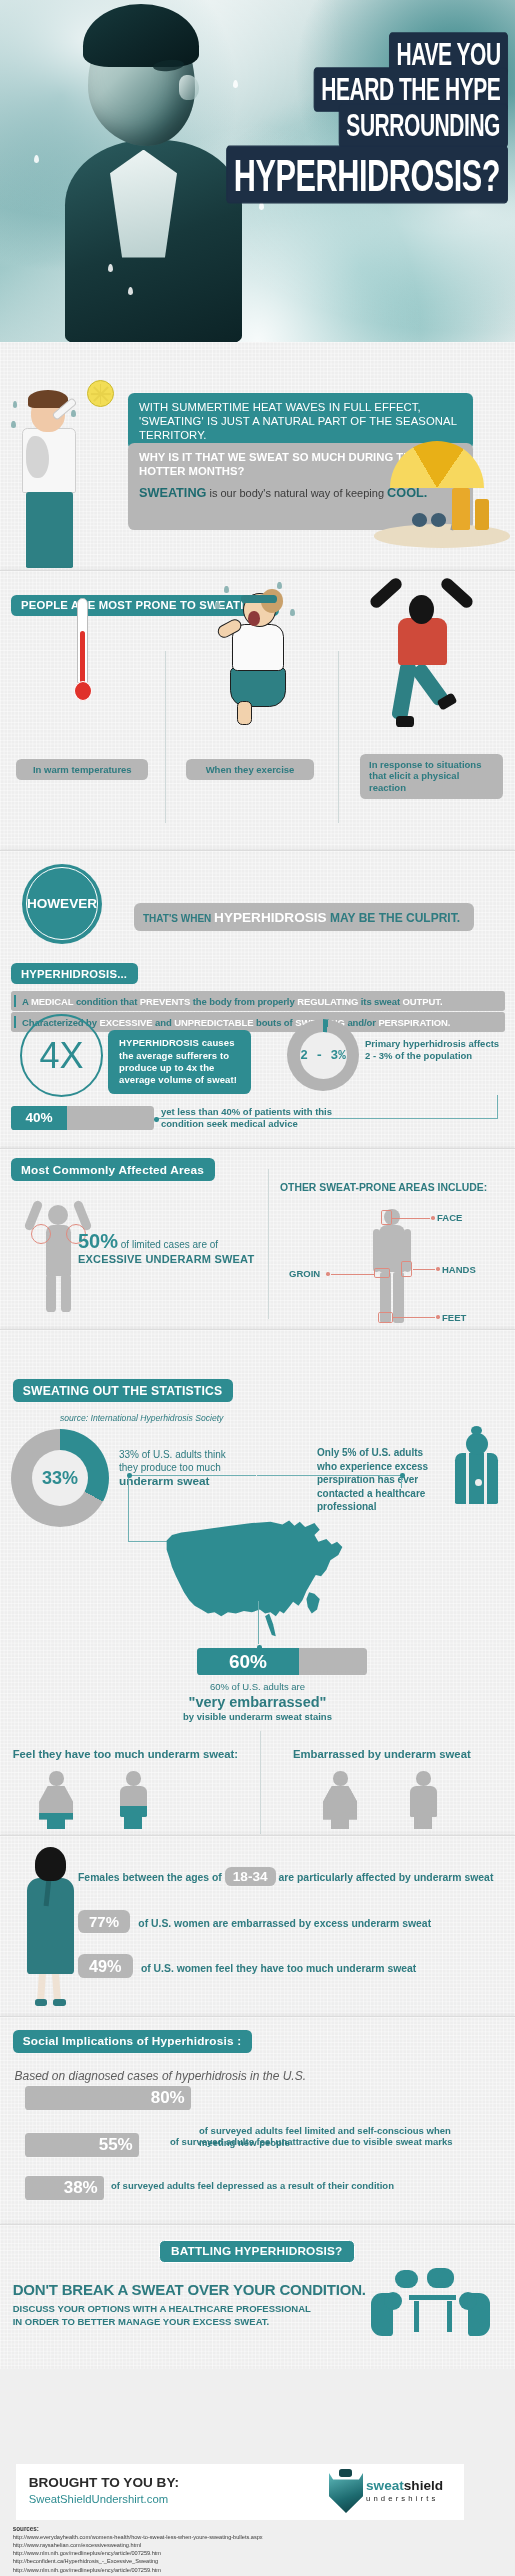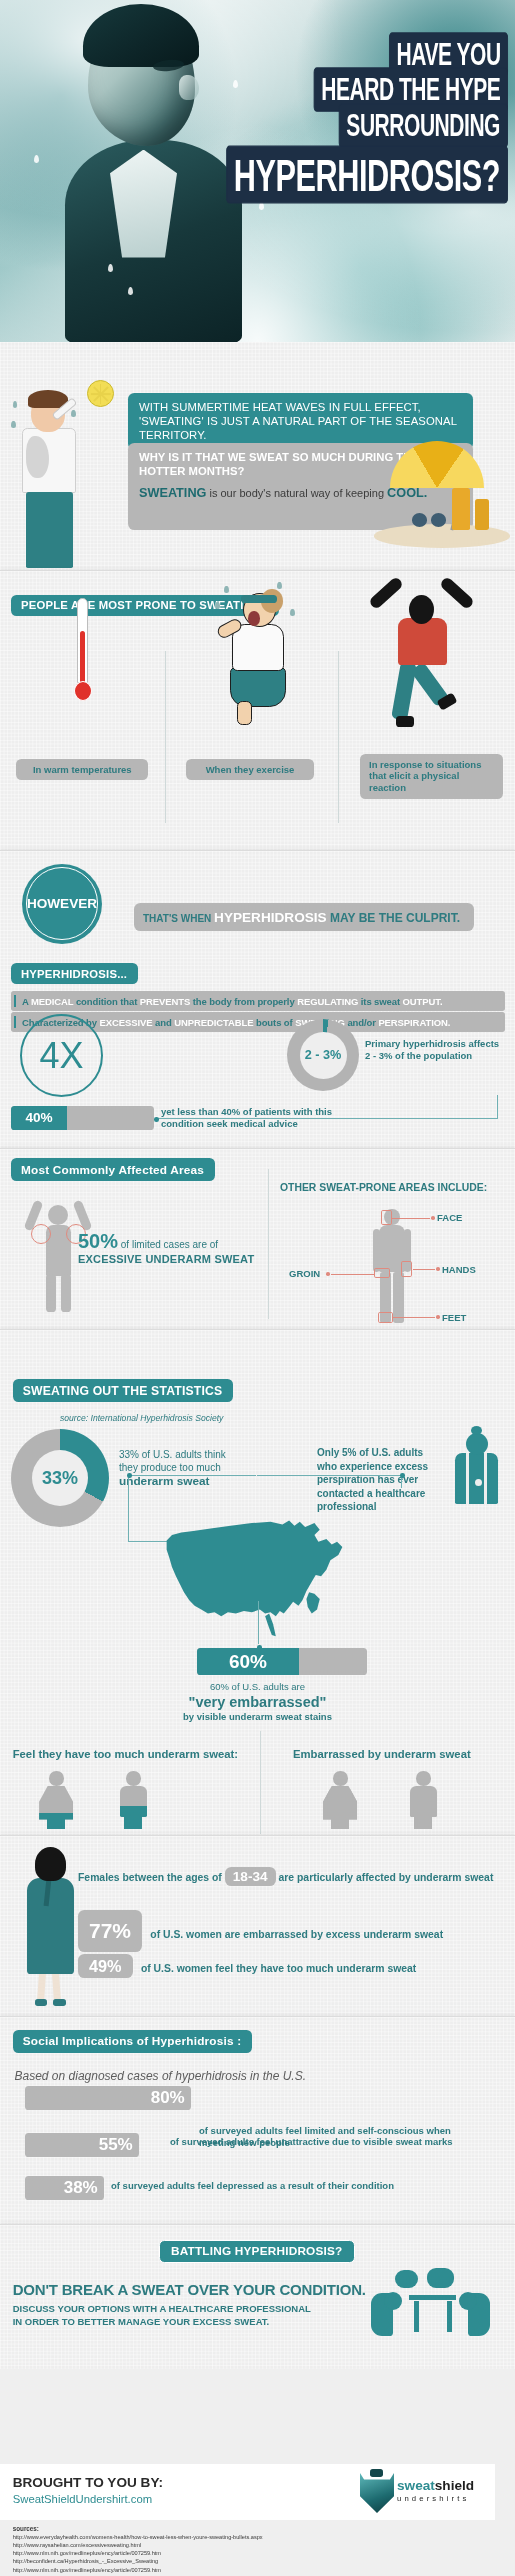--- a/index.html
+++ b/index.html
@@ -342,21 +342,21 @@
   
   .sec9 { height: 145px; }
   .meeting { position:absolute; right: 25px; top: 43px; width: 119px; height: 71px; }
   .mt-chair { position:absolute; width: 22px; height: 43px; background:#2e8c91; border-radius: 11px 3.6px 3.6px 11px; }
   .mt-person{ position:absolute; width: 18px; height: 18px; border-radius:50%; background:#2e8c91; }
   .mt-bubble{ position:absolute; width: 23.5px; height: 18px; border-radius: 9px; background:#2e8c91; }
   .mt-table { position:absolute; left: 38px; top: 27px; width: 47px; height: 5.4px; background:#2e8c91; }
   .mt-leg   { position:absolute; width: 5.4px; height: 31px; background:#2e8c91; top: 33px; }
 
   
-  .footer-band { position:absolute; left:0; width: 495px; background:#ffffff; }
+  .footer-band { position:absolute; left:16px; width: 448px; background:#ffffff; }
   .logo-shield {
     position:absolute; width: 34px; height: 40px;
     background: linear-gradient(160deg, #5fb9bb 0%, #1d6b70 60%, #0d3c40 100%);
     clip-path: polygon(0% 0%, 12% 16%, 88% 16%, 100% 0%, 100% 58%, 50% 100%, 0% 58%);
   }
   .logo-knob { position:absolute; width: 12.7px; height: 7.2px; background:#14464a; border-radius: 2.7px; }
   .sources { position:absolute; left: 12.7px; font-size: 5.6px; line-height: 1.45; color:#3a3a3a; font-family:"Liberation Sans", sans-serif; }
   .sources .hdr { font-weight:bold; font-size:6.3px; }
 </style>
 </head>
@@ -486,23 +486,24 @@
 
   <div class="panel sec4">
     <div class="pill" style="position:absolute; left:11px; top:5.4px;">HYPERHIDROSIS...</div>
 
     <div class="defbar" id="defbar1" style="left:11px; top:33px; width:494px;"><span>A </span><span style="color: rgb(255, 255, 255);">MEDICAL</span><span> condition that </span><span style="color: rgb(255, 255, 255);">PREVENTS</span><span> the body from properly </span><span style="color: rgb(255, 255, 255);">REGULATING</span><span> its sweat </span><span style="color: rgb(255, 255, 255);">OUTPUT.</span></div>
     <div class="defbar" id="defbar2" style="left:11px; top:54px; width:494px;"><span>Characterized by </span><span style="color: rgb(255, 255, 255);">EXCESSIVE</span><span> and </span><span style="color: rgb(255, 255, 255);">UNPREDICTABLE</span><span> bouts of </span><span style="color: rgb(255, 255, 255);">SWEATING</span><span> and/or </span><span style="color: rgb(255, 255, 255);">PERSPIRATION.</span></div>
 
     <div class="ring4x">
       <span>4X</span>
     </div>
+    <div class="tealbox" style="position:absolute; left:108px; top:72px; width:143px; font-size:9.5px; font-weight:bold; line-height:1.3;">HYPERHIDROSIS causes the average sufferers to produce up to 4x the average volume of sweat!</div>
 
     <div class="donut" style="left:287px; top:61px; width:72px; height:72px;
-                background: conic-gradient(#2e8c91 0 2.5%, #b3b3b3 2.5% 100%);">
+                background: conic-gradient(#2e8c91 0 2.5%, #b3b3b3 2.5% 100%); font-family: Liberation Mono, monospace;">
       <div class="hole" style="width:47px; height:47px; font-size:12.7px;">
         <span>2 - 3%</span>
       </div>
     </div>
     <div style="position:absolute; left:365px; top:80px; width:137px; color:#2e7b80; font-weight:bold; font-size:9.5px; line-height:1.3;">Primary hyperhidrosis affects 2 - 3% of the population</div>
 
     <div class="connector" style="left:155px; top:137px; width:343px; height:23.5px; border-width:0 0.9px 0.9px 0;"></div>
     <div class="dot" style="left:154px; top:159px;"></div>
 
     <div class="barpct" style="left:11px; top:148px; width:143px;">
@@ -699,21 +700,21 @@
         <div class="ld-hair"></div>
       <div class="ld-shoe" style="left:14.5px; top:154px;"></div>
       <div class="ld-shoe" style="left:33px; top:154px;"></div>
     </div>
 
     <div style="position:absolute; left:78px; top:31px; width:427px; color:#2e7b80; font-size:10.4px; font-weight:bold;">
       <span>Females between the ages of </span><span class="greytag" style="font-size:13.6px;">18-34</span><span> are particularly affected by underarm sweat</span>
     </div>
 
     <div style="position:absolute; left:78px; top:74px; width:427px; color:#2e7b80; font-size:10.4px; font-weight:bold;">
-      <span class="greytag" style="font-size:21px; padding:9px 11px;text-align:center;">77%</span>
+      <span class="greytag" style="font-size:15px; padding:3px 11px;text-align:center;">77%</span>
       <span style="margin-left:5.4px;">of U.S. women are embarrassed by excess underarm sweat</span>
     </div>
 
     <div style="position:absolute; left:78px; top:118px; width:427px; color:#2e7b80; font-size:10.4px; font-weight:bold;">
       <span class="greytag" style="font-size:16.3px; padding:2.7px 11px;">49%</span>
       <span style="margin-left:5.4px;">of U.S. women feel they have too much underarm sweat</span>
     </div>
   </div>
 
   <div class="panel sec8 sep">

